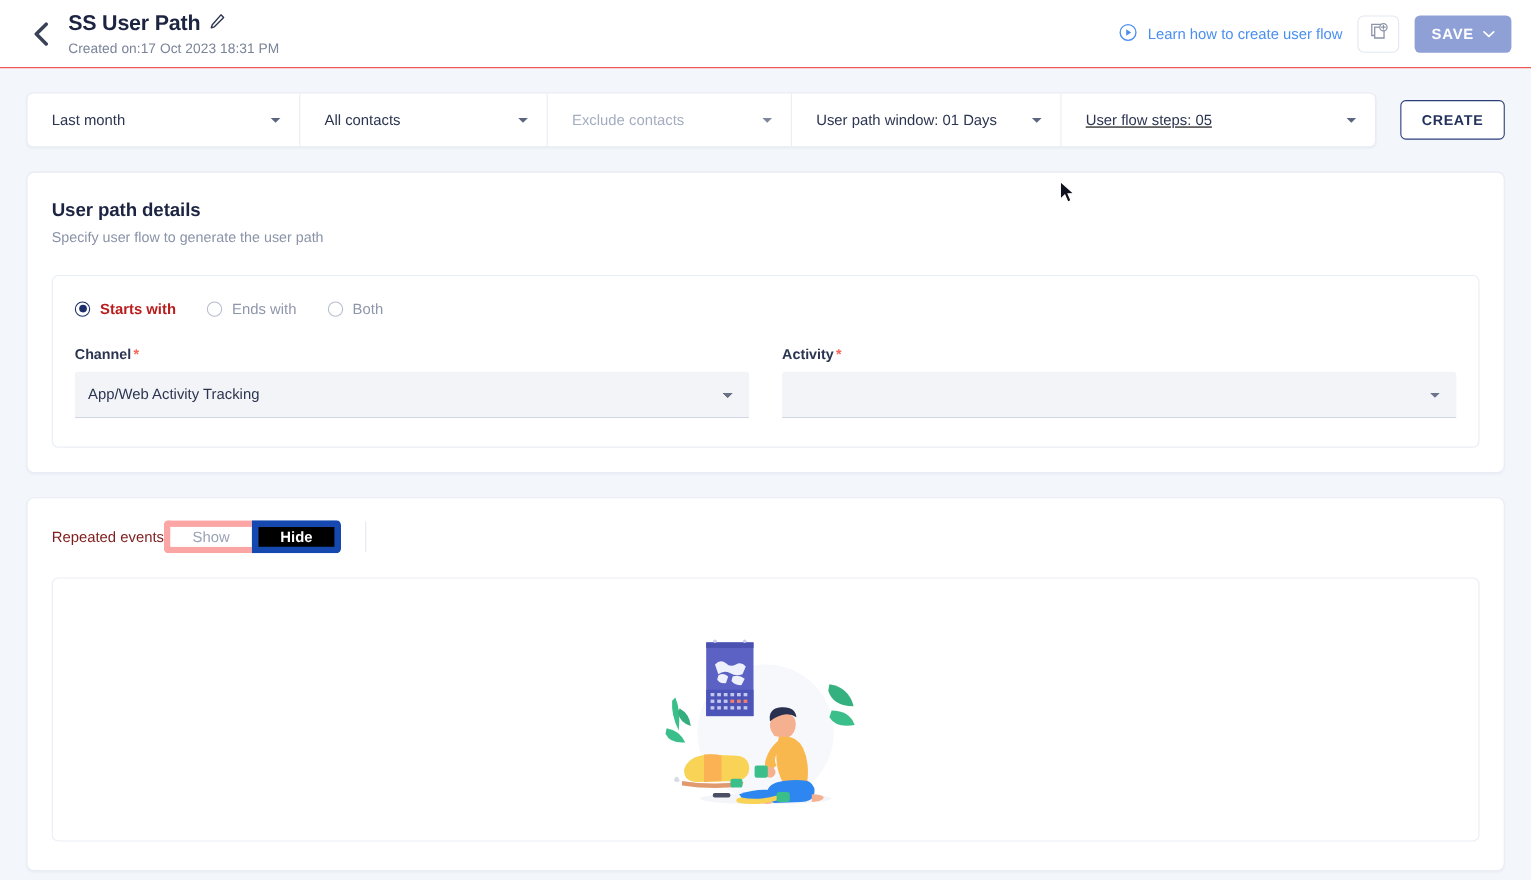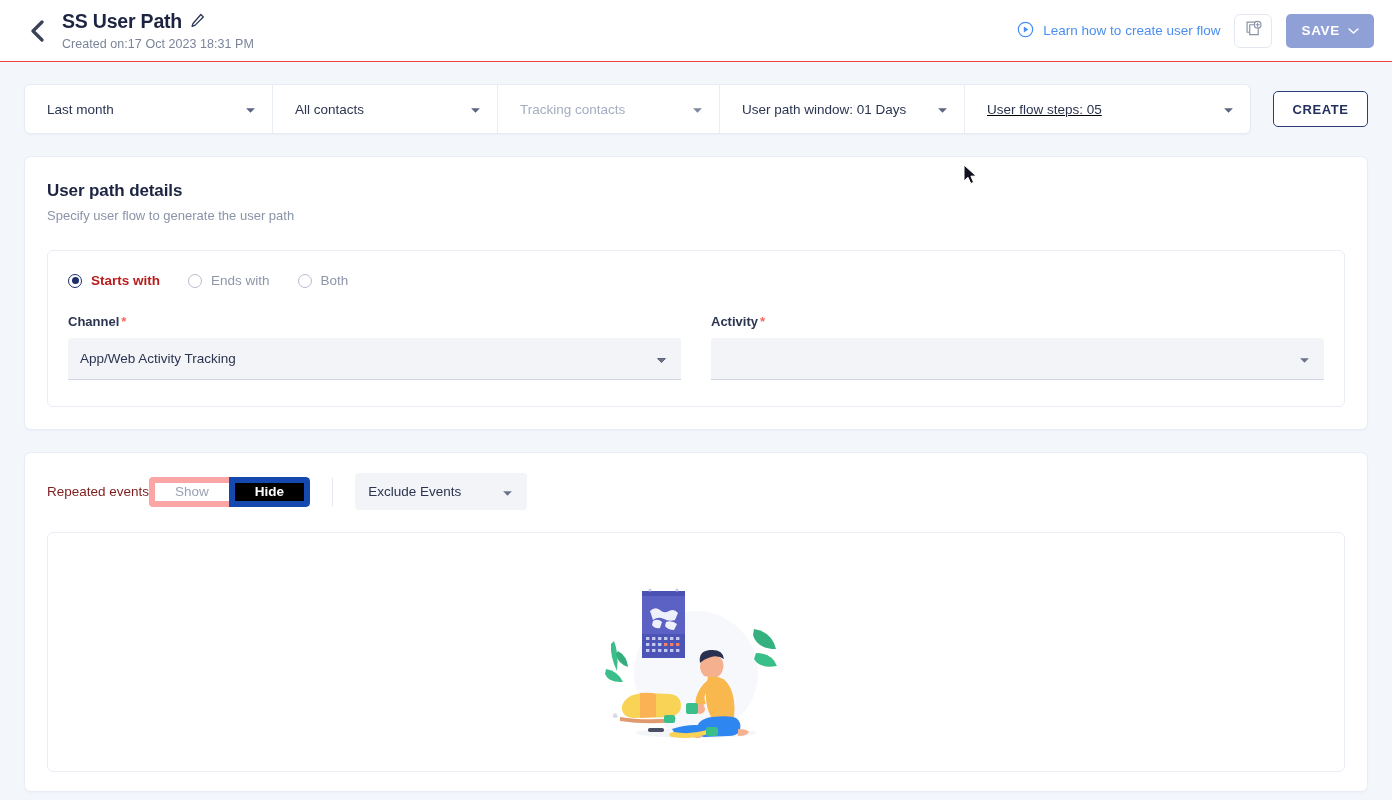--- a/index.html
+++ b/index.html
@@ -247,21 +247,21 @@
     <div class="fchip w2">
       <span class="lbl">All contacts</span>
       <span class="caret">
         <svg width="11" height="7" viewBox="0 0 12 8">
             <path d="M1 1.5 L6 6.5 L11 1.5 Z" fill="#5c6580"></path>
           </svg>
       </span>
     </div>
 
     <div class="fchip w3">
-      <span class="lbl muted">Tracking contacts</span>
+      <span class="lbl muted">Exclude contacts</span>
       <span class="caret">
         <svg width="11" height="7" viewBox="0 0 12 8">
             <path d="M1 1.5 L6 6.5 L11 1.5 Z" fill="#7d869c"></path>
           </svg>
       </span>
     </div>
 
     <div class="fchip w4">
       <span class="lbl">User path window: 01 Days</span>
       <span class="caret">
@@ -343,28 +343,20 @@
   <div class="events-ctl">
     <span class="rep-label">Repeated events</span>
 
     <div class="toggle">
       <div class="toggle-btn show">Show</div>
       <div class="toggle-btn hide">Hide</div>
     </div>
 
     <div class="vdiv"></div>
 
-    <div class="excl-select">
-      <span class="val">Exclude Events</span>
-      <span>
-        <svg width="11" height="7" viewBox="0 0 12 8">
-            <path d="M1 1.5 L6 6.5 L11 1.5 Z" fill="#6b748c"></path>
-          </svg>
-      </span>
-    </div>
   </div>
 
   <div class="canvas">
     <span>
       <svg width="200" height="190" viewBox="0 0 200 190">
         <ellipse cx="100" cy="92" rx="62" ry="62" fill="#f7f8fc"></ellipse>
 
         <rect x="46" y="10" width="43" height="67" fill="#5b62c4"></rect>
         <rect x="46" y="10" width="43" height="5" fill="#4a51b0"></rect>
         <circle cx="54" cy="9" r="1.6" fill="#c8ccee"></circle>

